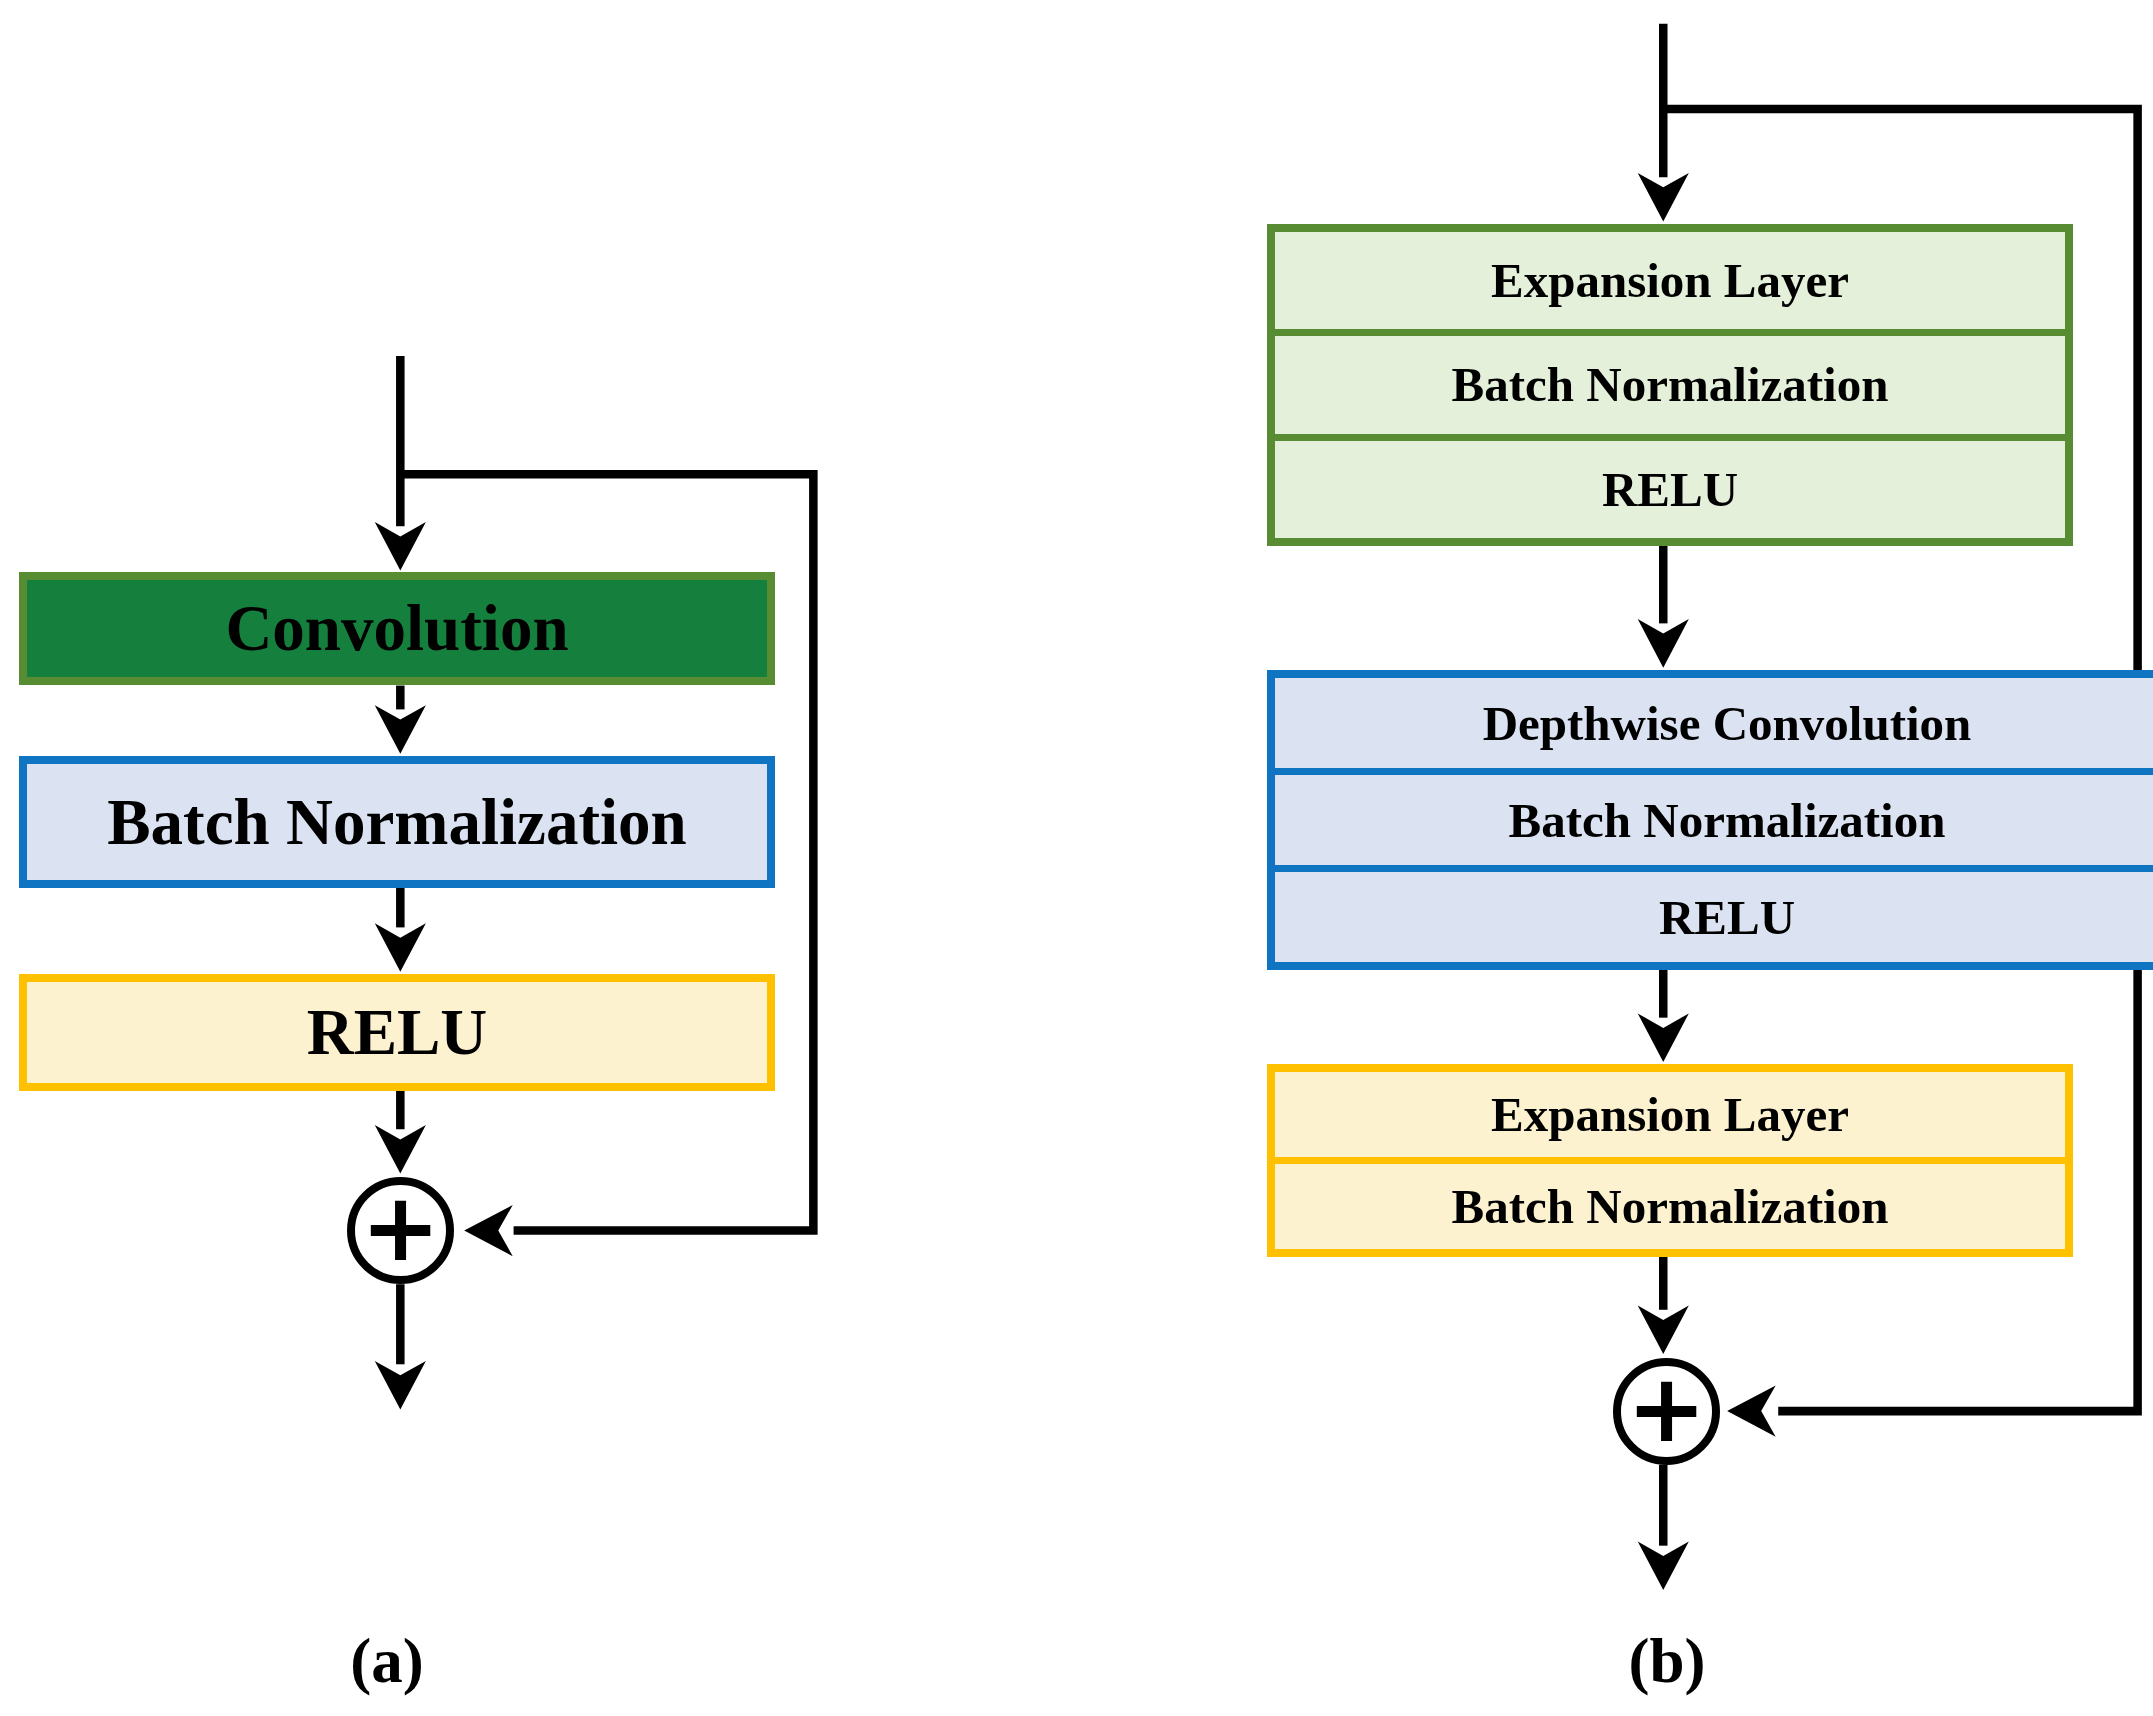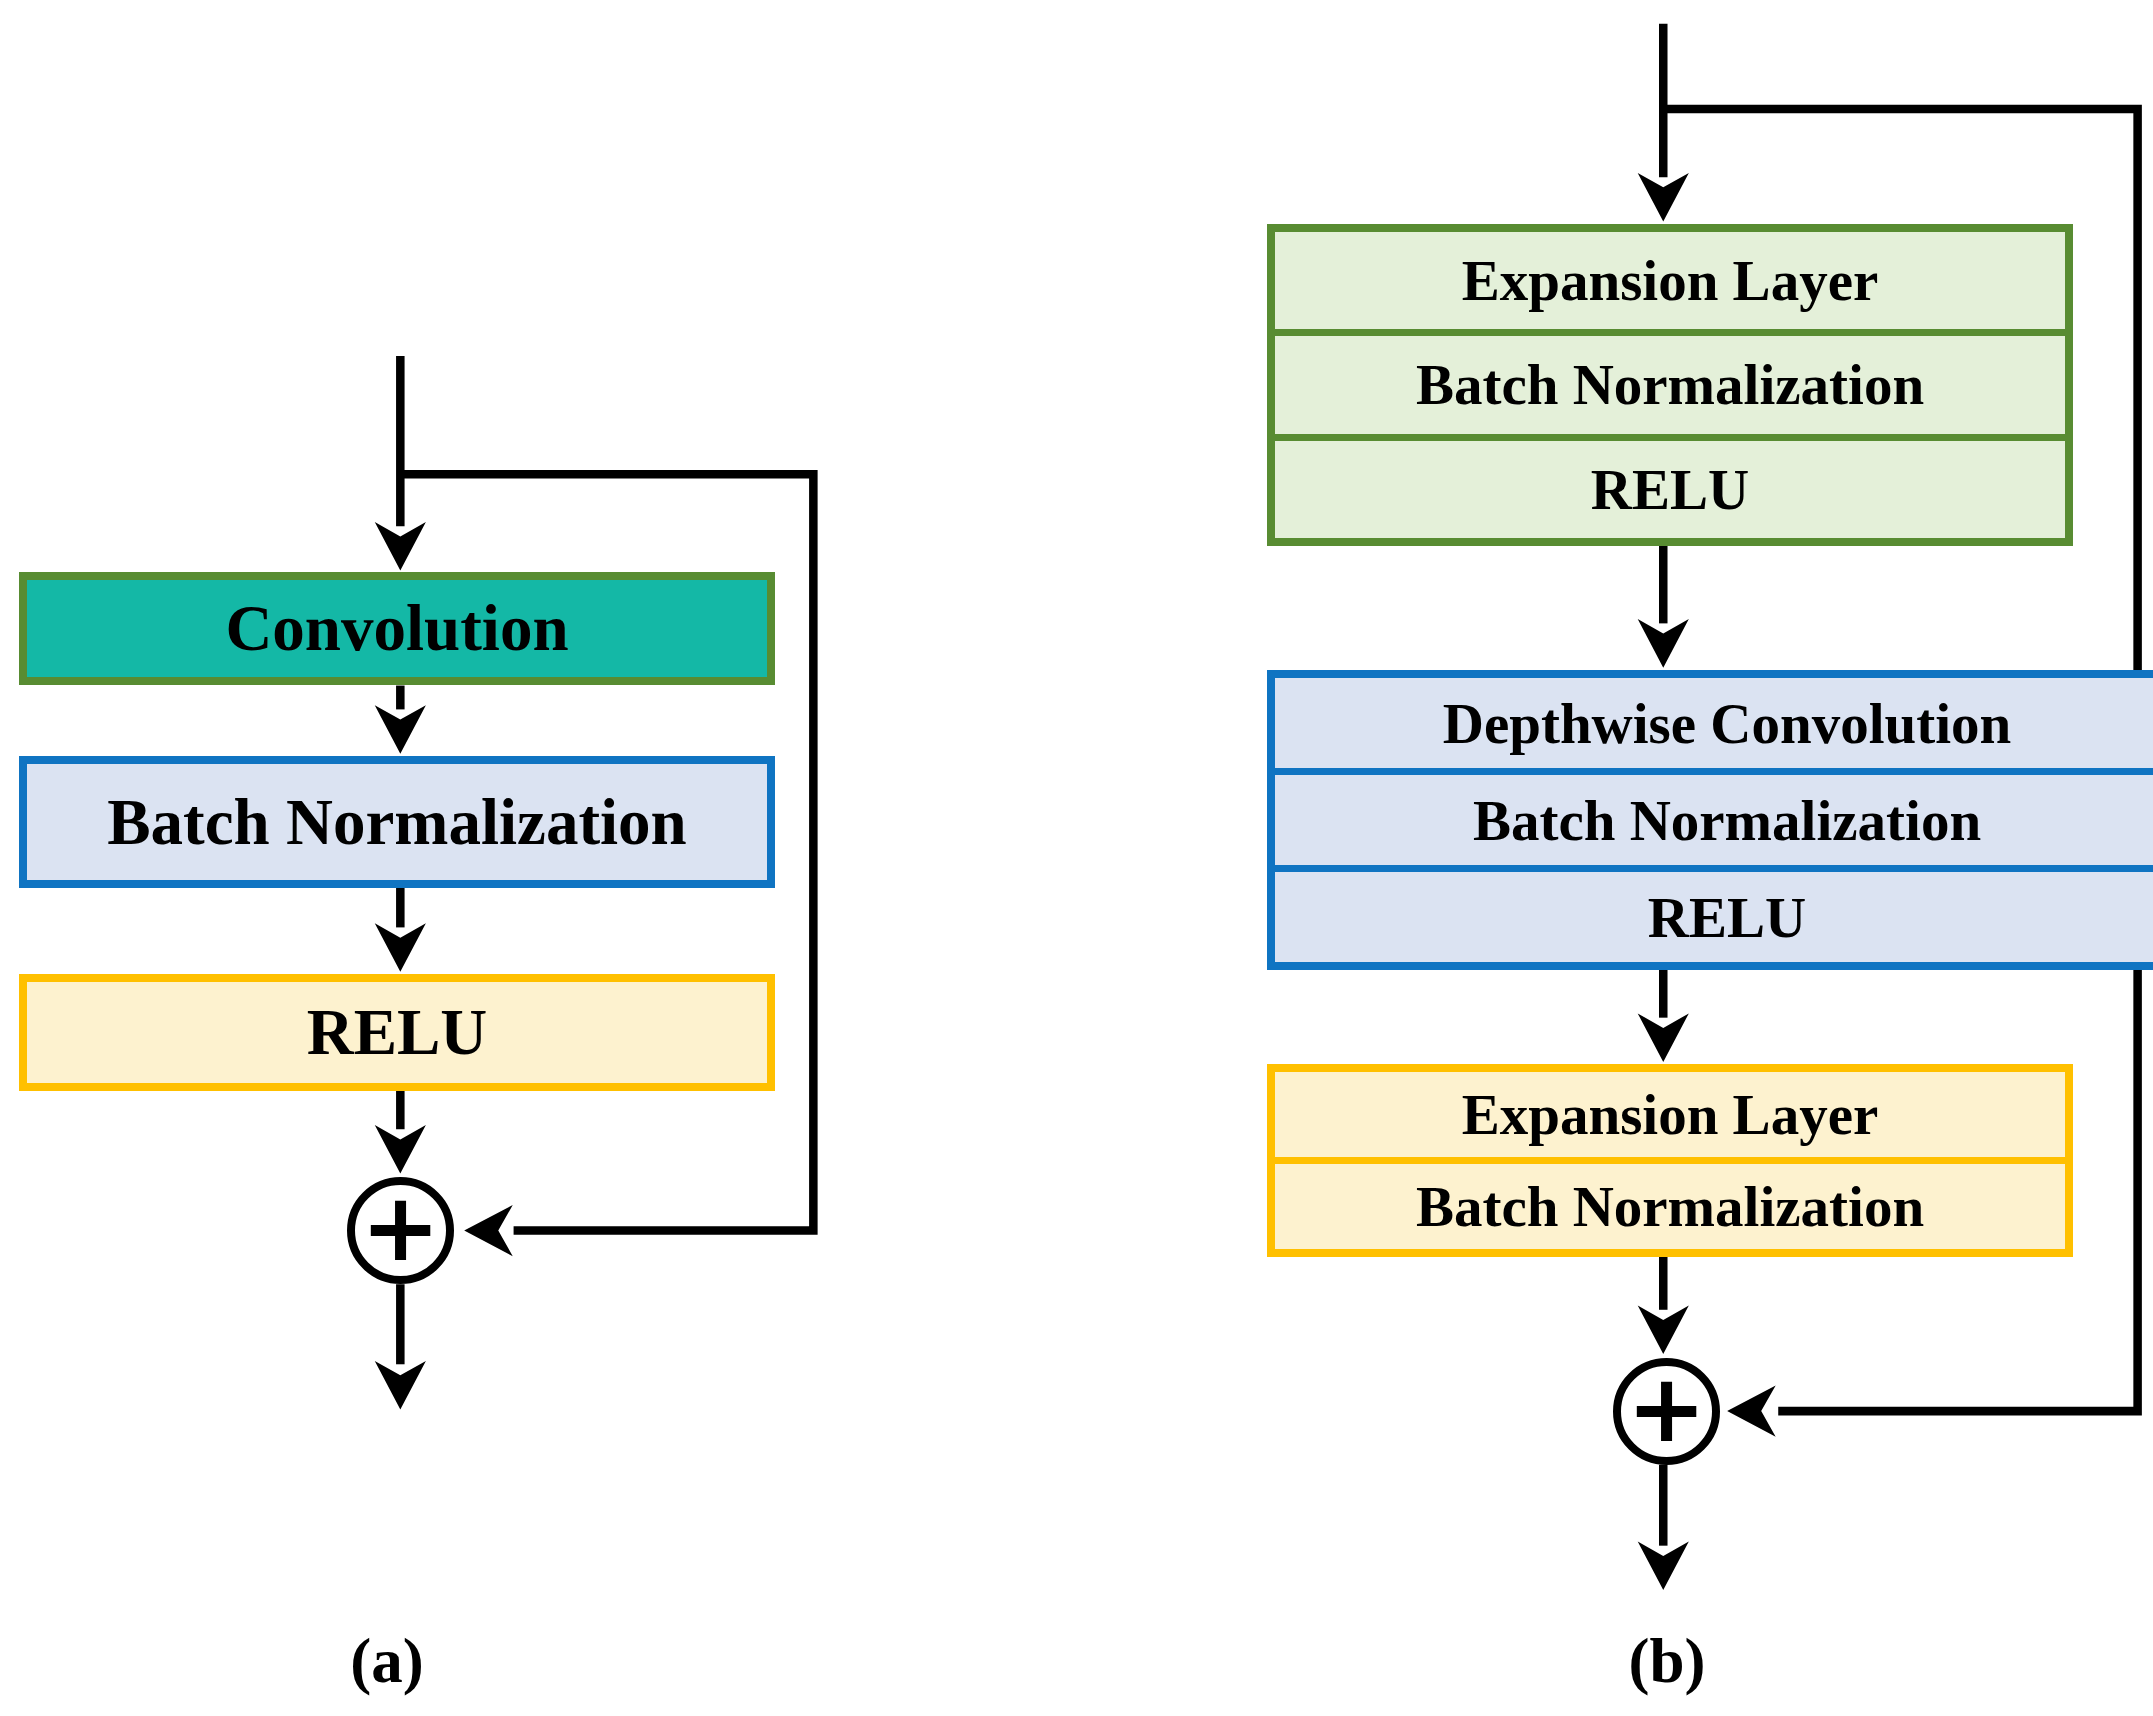--- a/index.html
+++ b/index.html
@@ -11,35 +11,35 @@
     overflow:hidden;
   }
   #wires{position:absolute;left:0;top:0;width:2153px;height:1716px;}
   .box{
     position:absolute;
     box-sizing:border-box;
     display:flex;align-items:center;justify-content:center;
     font-weight:bold;font-size:65px;color:#000;
     text-align:center;white-space:nowrap;
   }
-  .box.green{background:#14b8a6;border:8.5px solid #588c32;}
+  .box.green{background:#15803d;border:8.5px solid #588c32;}
   .box.blue{background:#dbe3f2;border:8.5px solid #0f74c2;}
   .box.yellow{background:#fdf2cf;border:8.5px solid #ffc000;}
   .group{
     position:absolute;
     box-sizing:border-box;
     display:flex;flex-direction:column;
   }
   .group.green{background:#e4f0d9;border:8.5px solid #588c32;}
   .group.blue{background:#dbe3f2;border:8.5px solid #0f74c2;}
   .group.yellow{background:#fdf2cf;border:8.5px solid #ffc000;}
   .group .row{
     flex:1 1 0;
     display:flex;align-items:center;justify-content:center;
-    font-weight:bold;font-size:57px;color:#000;white-space:nowrap;
+    font-weight:bold;font-size:49px;color:#000;white-space:nowrap;
   }
   .group.green .row + .row{border-top:7.7px solid #588c32;}
   .group.blue .row + .row{border-top:7.7px solid #0f74c2;}
   .group.yellow .row + .row{border-top:7.7px solid #ffc000;}
   .sum-node{
     position:absolute;
     box-sizing:border-box;
     width:107px;height:107px;
     border:8.5px solid #000;border-radius:50%;
     background:#ffffff;

